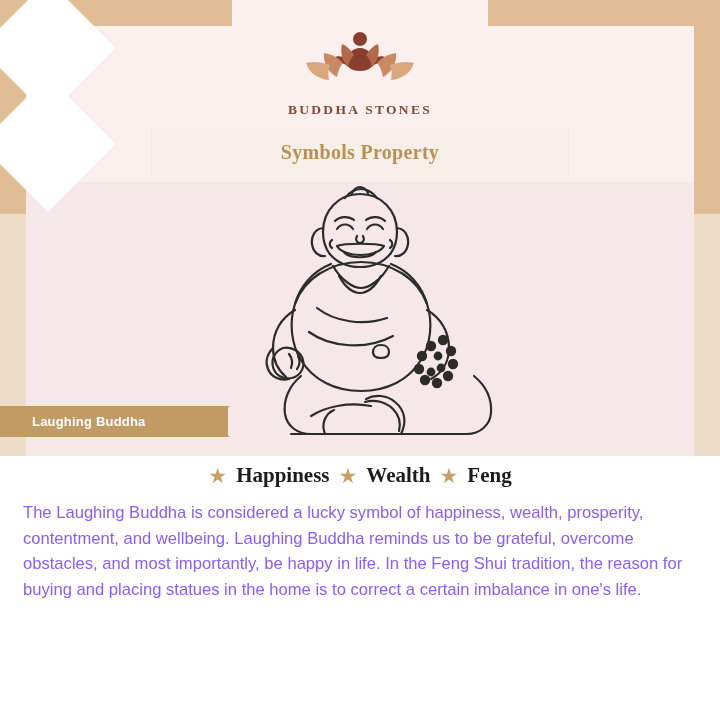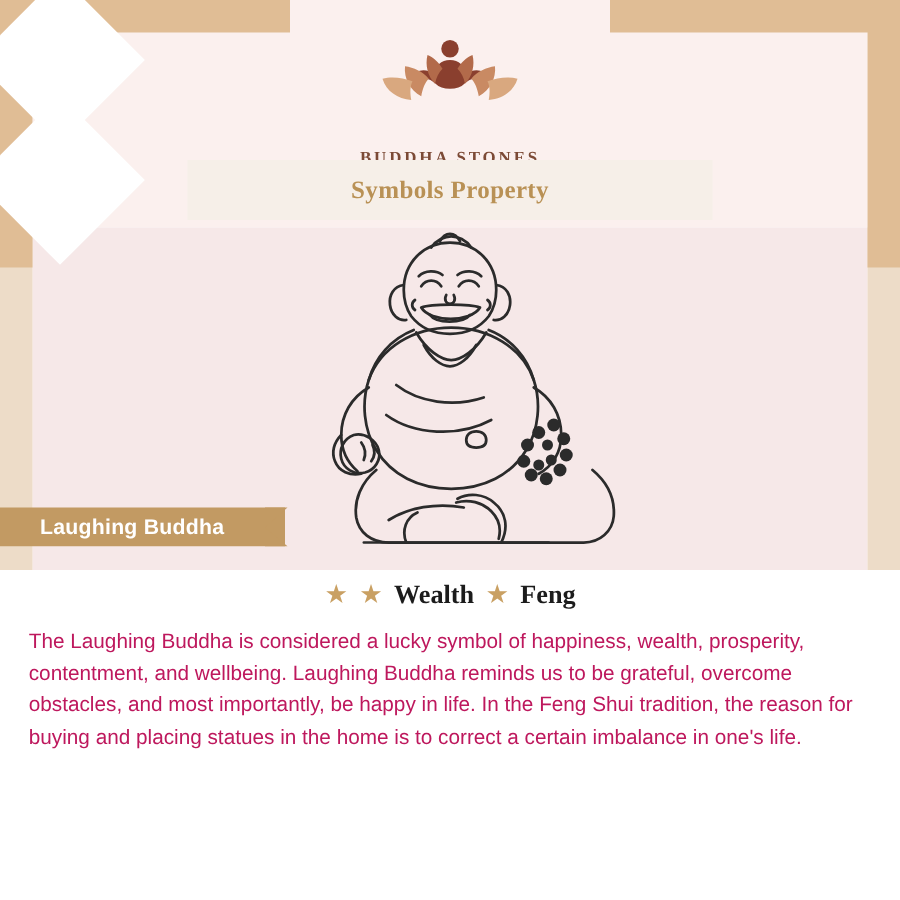--- a/index.html
+++ b/index.html
@@ -73,21 +73,21 @@
   
   .logo-wrap {
     position: absolute;
     left: 0; right: 0; top: 22px;
     display: flex;
     flex-direction: column;
     align-items: center;
   }
   .logo-mark { width: 148px; height: 74px; display: block; }
   .logo-text {
-    margin-top: 22px;
+    margin-top: 6px;
     font-size: 13.5px;
     letter-spacing: 2.3px;
     font-weight: bold;
     color: #7c4a36;
     font-family: "Liberation Serif", serif;
   }
 
   
   .title-band {
     position: absolute;
@@ -120,21 +120,21 @@
     height: 31px;
     width: 228px;
     background: #c29a63;
     display: flex;
     align-items: center;
     padding-left: 32px;
     box-sizing: border-box;
   }
   .ribbon-text {
     color: #ffffff;
-    font-size: 17px;
+    font-size: 13px;
     font-weight: bold;
     letter-spacing: 0.2px;
   }
   .ribbon-tail {
     position: absolute;
     left: 212px; top: 406px;
     width: 0; height: 0;
     border-top: 16px solid #c29a63;
     border-bottom: 15px solid #c29a63;
     border-right: 18px solid transparent;
@@ -161,21 +161,21 @@
     font-family: "Liberation Serif", serif;
   }
 
   
   .body-copy {
     position: absolute;
     left: 23px; top: 500px;
     width: 676px;
     font-size: 16.6px;
     line-height: 25.5px;
-    color: #be185d;
+    color: #8b5cf6;
     font-family: "Liberation Sans", sans-serif;
   }
 </style>
 </head>
 <body>
 
 <div class="page">
 
   <div class="hero-bg"></div>
   <div class="hero-bg2"></div>
@@ -292,20 +292,21 @@
     </g>
   </svg>
 
   <div class="ribbon">
     <span class="ribbon-text">Laughing Buddha</span>
   </div>
   <div class="ribbon-tail"></div>
 
   <div class="keywords">
     <span class="kw-star">★</span>
+    <span class="kw-word">Happiness</span>
     <span class="kw-star">★</span>
     <span class="kw-word">Wealth</span>
     <span class="kw-star">★</span>
     <span class="kw-word">Feng</span>
   </div>
 
   <div class="body-copy">The Laughing Buddha is considered a lucky symbol of happiness, wealth, prosperity, contentment, and wellbeing. Laughing Buddha reminds us to be grateful, overcome obstacles, and most importantly, be happy in life. In the Feng Shui tradition, the reason for buying and placing statues in the home is to correct a certain imbalance in one's life.</div>
 
 </div>
 

